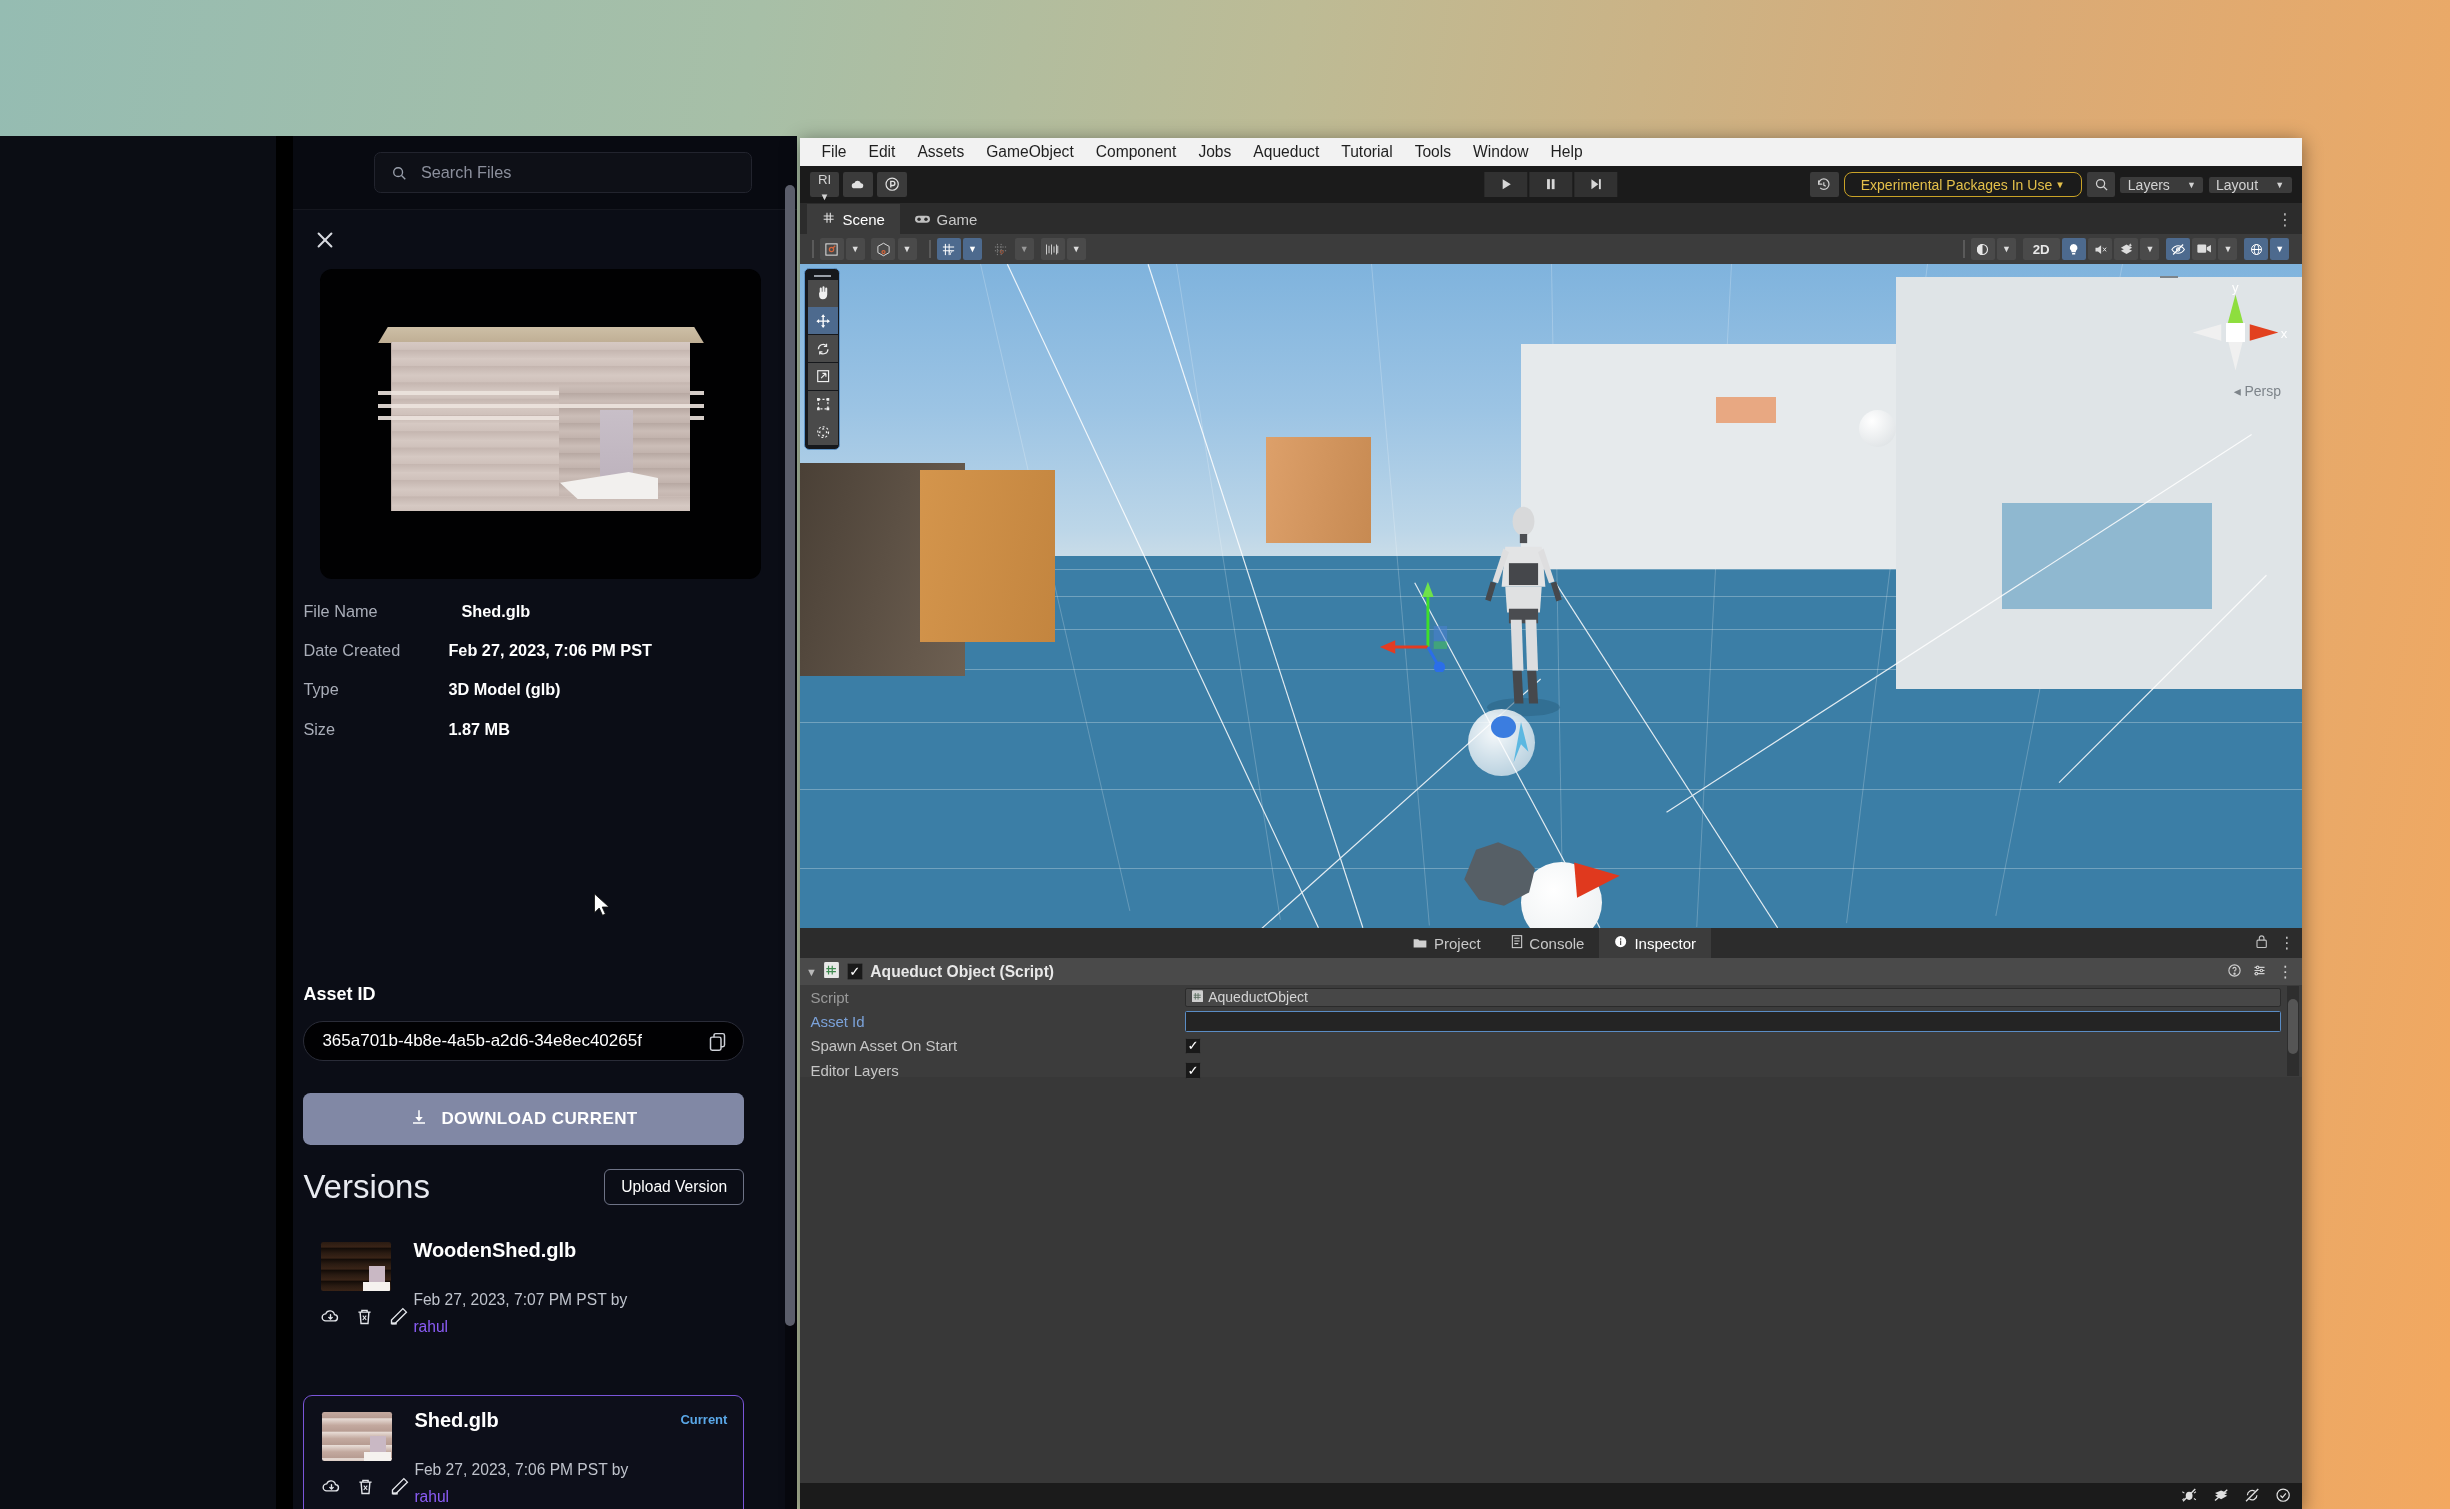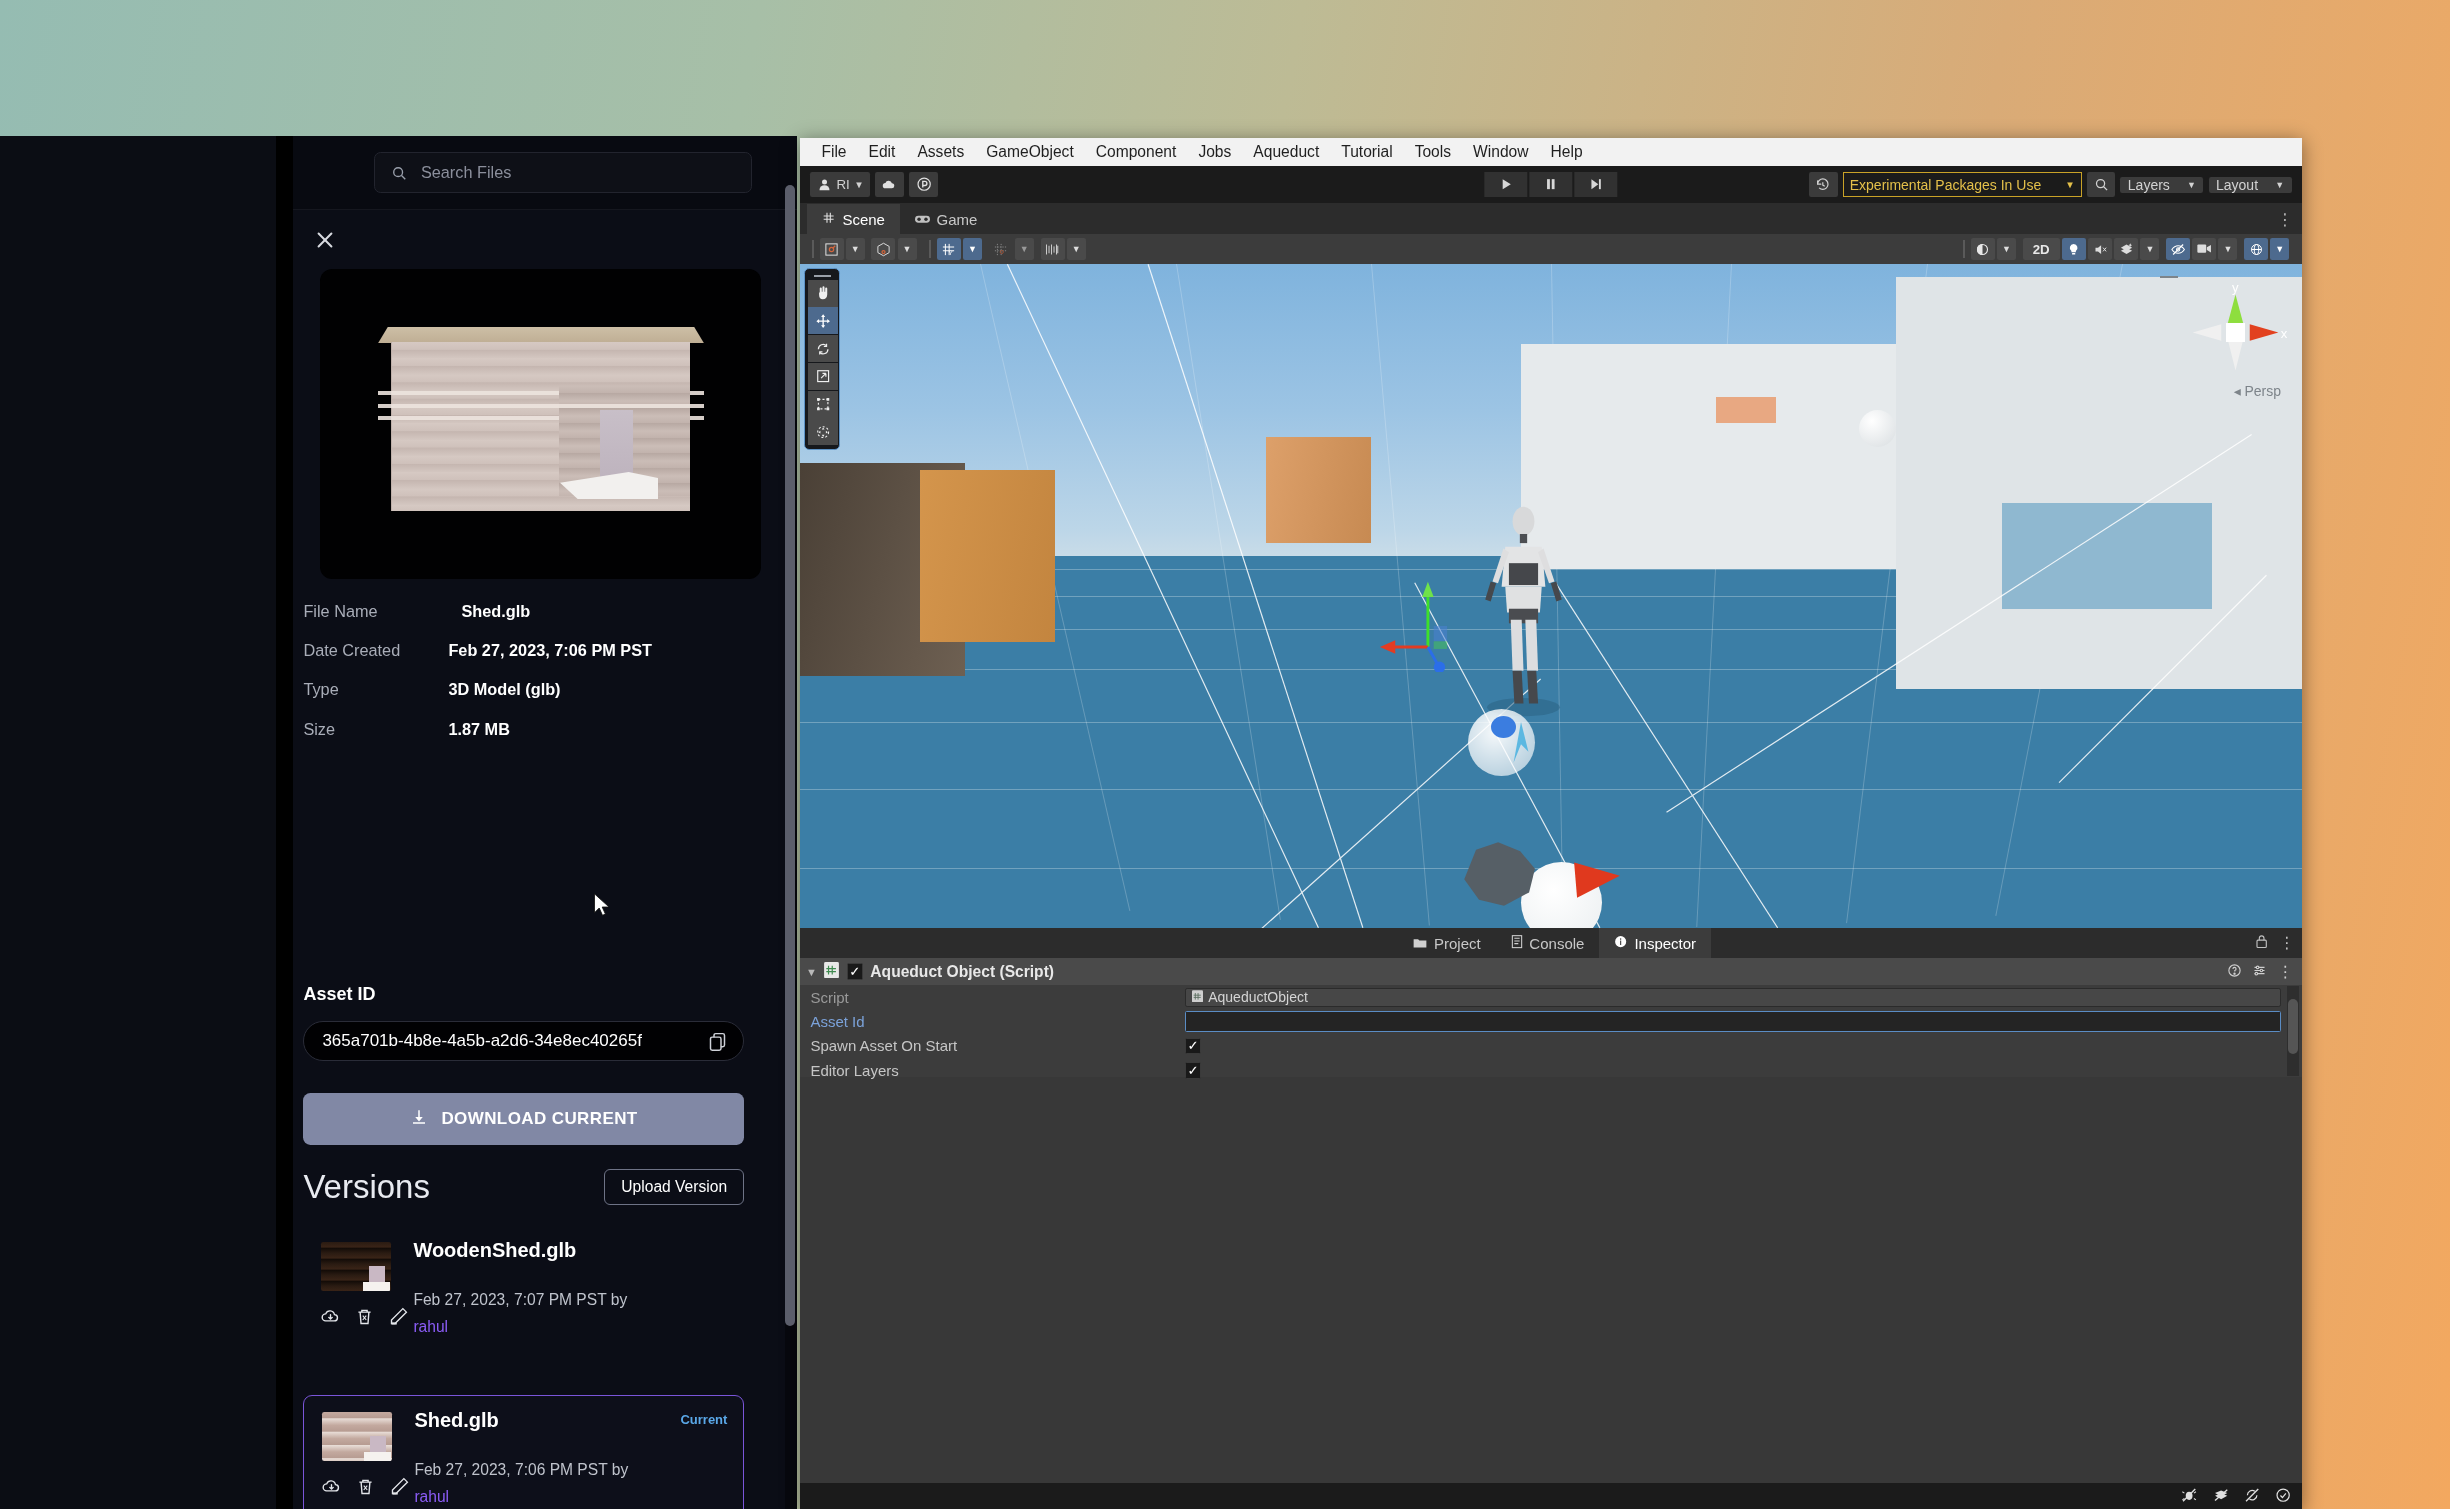--- a/index.html
+++ b/index.html
@@ -255,38 +255,39 @@
     padding: 0 10.4px; gap: 0;
     position: relative;
   }
   .tb-btn {
     height: 25px; min-width: 25px;
     background: #3b3b3b; border: none; border-radius: 2.2px;
     color: #d2d2d2; font-size: 13.3px;
     display: flex; align-items: center; justify-content: center;
     gap: 4.4px; padding: 0 6.7px; margin-right: 4.4px; cursor: pointer;
     font-family: "Liberation Sans", sans-serif;
+    flex-direction: column;
   }
   #play-group {
     position: absolute; left: 50%; transform: translateX(-50%);
     display: flex; gap: 2.2px;
   }
   #play-group .pbtn {
     width: 43px; height: 25px; background: #313131;
     display:flex; align-items:center; justify-content:center;
     cursor: pointer;
   }
   #tb-right {
     position: absolute; right: 10.4px;
     display: flex; align-items: center; gap: 5.2px;
   }
   #exp-pkg {
-    height: 25px; border: 0.7px solid #c9a227; border-radius: 0;
+    height: 25px; border: 0.7px solid #c9a227; border-radius: 8px;
     background: #1b1b1b; color: #e4c04a; font-size: 14px;
-    display: flex; align-items: center; gap: 24px; padding: 0 6px;
+    display: flex; align-items: center; gap: 3px; padding: 0 16px;
     cursor: pointer;
   }
   .tb-drop {
     height: 16px; background: #3b3b3b; border-radius: 2.2px;
     color: #d2d2d2; font-size: 14px;
     display: flex; align-items: center; justify-content: space-between;
     padding: 0 7.4px; min-width: 83px; cursor: pointer; gap: 9px;
   }
 
   

